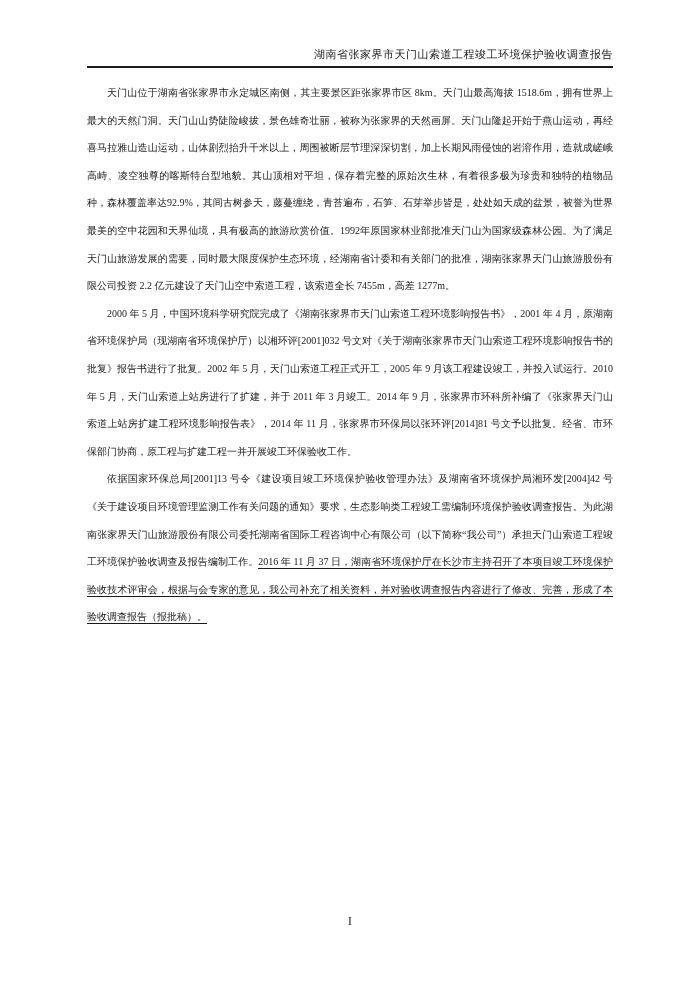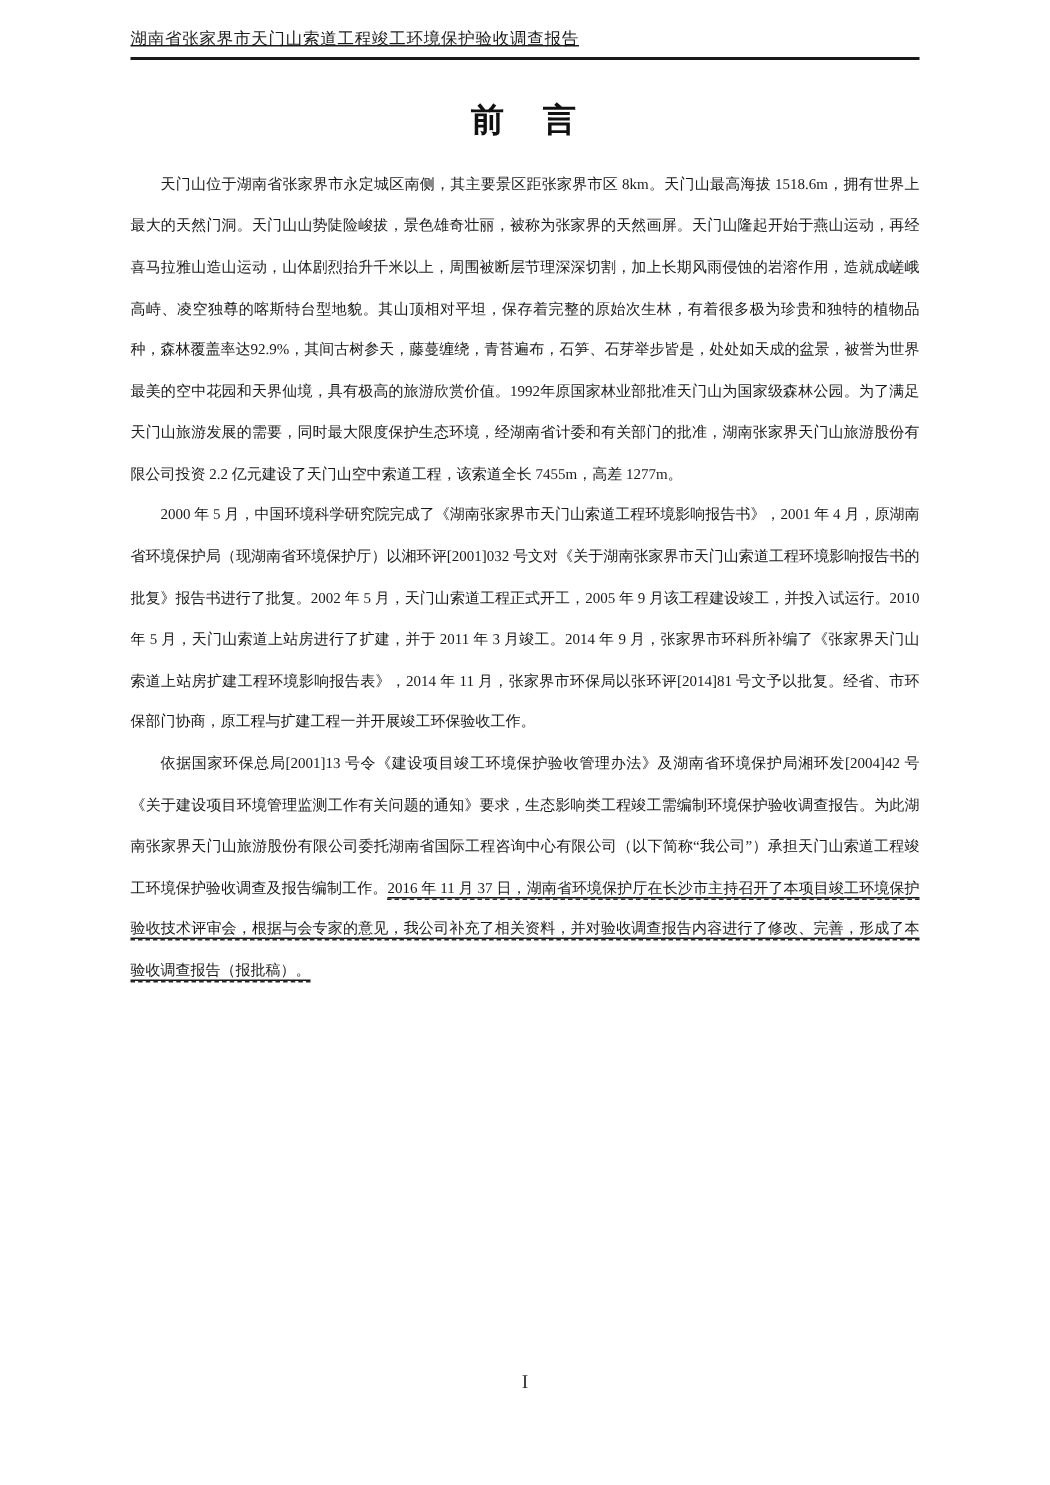--- a/index.html
+++ b/index.html
@@ -15,28 +15,28 @@
     background: #ffffff;
     color: #1a1a1a;
     font-family: "Liberation Serif", "DejaVu Serif", serif;
     overflow: hidden;
     box-sizing: border-box;
   }
   .content {
     margin: 0 87px;
   }
   .page-header {
-    padding-top: 19px;
+    padding-top: 47px;
     padding-bottom: 5px;
     border-bottom: 2px solid #1a1a1a;
+    text-align: right;
     font-size: 11px;
     line-height: 14px;
     color: #1a1a1a;
     letter-spacing: 0.5px;
-    text-decoration: underline;
   }
   .doc-title {
     margin-top: 25px;
     text-align: center;
     font-size: 22px;
     font-weight: bold;
     line-height: 30px;
     letter-spacing: 2px;
     color: #111111;
   }
@@ -73,21 +73,20 @@
 </head>
 <body>
 
 <div class="page">
   <div class="content">
 
     <div class="page-header">
       <span>湖南省张家界市天门山索道工程竣工环境保护验收调查报告</span>
     </div>
 
-    <h1 class="doc-title">前　言</h1>
 
     <div class="doc-body">
       <p>天门山位于湖南省张家界市永定城区南侧，其主要景区距张家界市区 8km。天门山最高海拔 1518.6m，拥有世界上最大的天然门洞。天门山山势陡险峻拔，景色雄奇壮丽，被称为张家界的天然画屏。天门山隆起开始于燕山运动，再经喜马拉雅山造山运动，山体剧烈抬升千米以上，周围被断层节理深深切割，加上长期风雨侵蚀的岩溶作用，造就成嵯峨高峙、凌空独尊的喀斯特台型地貌。其山顶相对平坦，保存着完整的原始次生林，有着很多极为珍贵和独特的植物品种，森林覆盖率达92.9%，其间古树参天，藤蔓缠绕，青苔遍布，石笋、石芽举步皆是，处处如天成的盆景，被誉为世界最美的空中花园和天界仙境，具有极高的旅游欣赏价值。1992年原国家林业部批准天门山为国家级森林公园。为了满足天门山旅游发展的需要，同时最大限度保护生态环境，经湖南省计委和有关部门的批准，湖南张家界天门山旅游股份有限公司投资 2.2 亿元建设了天门山空中索道工程，该索道全长 7455m，高差 1277m。</p>
       <p>2000 年 5 月，中国环境科学研究院完成了《湖南张家界市天门山索道工程环境影响报告书》，2001 年 4 月，原湖南省环境保护局（现湖南省环境保护厅）以湘环评[2001]032 号文对《关于湖南张家界市天门山索道工程环境影响报告书的批复》报告书进行了批复。2002 年 5 月，天门山索道工程正式开工，2005 年 9 月该工程建设竣工，并投入试运行。2010 年 5 月，天门山索道上站房进行了扩建，并于 2011 年 3 月竣工。2014 年 9 月，张家界市环科所补编了《张家界天门山索道上站房扩建工程环境影响报告表》，2014 年 11 月，张家界市环保局以张环评[2014]81 号文予以批复。经省、市环保部门协商，原工程与扩建工程一并开展竣工环保验收工作。</p>
       <p><span>依据国家环保总局[2001]13 号令《建设项目竣工环境保护验收管理办法》及湖南省环境保护局湘环发[2004]42 号《关于建设项目环境管理监测工作有关问题的通知》要求，生态影响类工程竣工需编制环境保护验收调查报告。为此湖南张家界天门山旅游股份有限公司委托湖南省国际工程咨询中心有限公司（以下简称“我公司”）承担天门山索道工程竣工环境保护验收调查及报告编制工作。</span><span class="u-revision">2016 年 11 月 37 日，湖南省环境保护厅在长沙市主持召开了本项目竣工环境保护验收技术评审会，根据与会专家的意见，我公司补充了相关资料，并对验收调查报告内容进行了修改、完善，形成了本验收调查报告（报批稿）。</span></p>
     </div>
 
   </div>
 
   <div class="page-footer">

